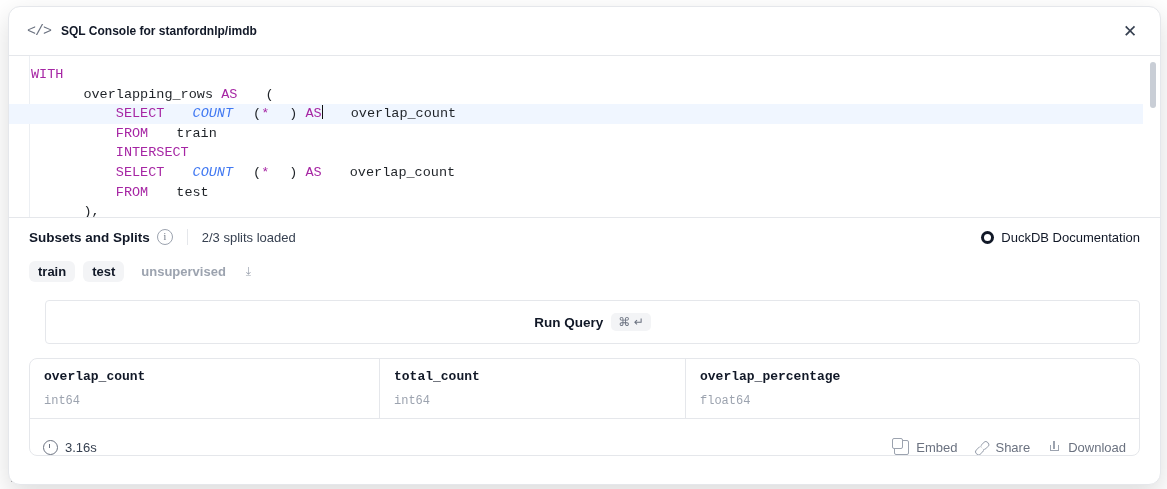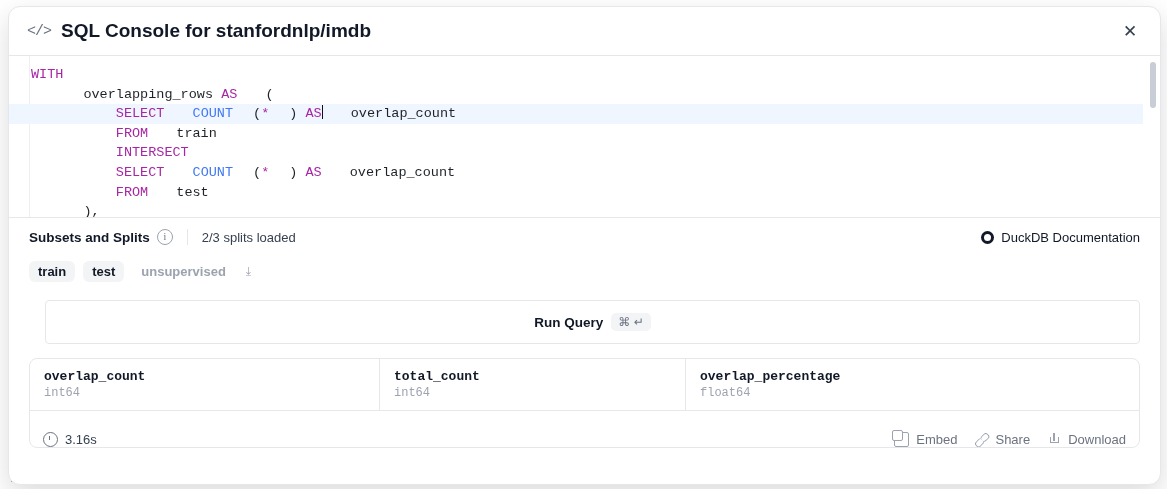--- a/index.html
+++ b/index.html
@@ -26,21 +26,21 @@
   .modal-header{
     height:48px;display:flex;align-items:center;
     padding:0 16px 0 18px;box-sizing:border-box;
   }
   .code-icon{
     font-family:"Liberation Mono", monospace;
     font-size:15px;color:#6b7280;margin-right:10px;
     letter-spacing:-1px;
   }
   .modal-title{
-    font-size:19px;font-weight:bold;color:#111827;
+    font-size:12px;font-weight:bold;color:#111827;
   }
   .close-btn{
     margin-left:auto;width:28px;height:28px;
     display:flex;align-items:center;justify-content:center;
     color:#374151;font-size:17px;cursor:pointer;border-radius:6px;
   }
 
   .editor{
     position:relative;
     border-top:1px solid #e5e7eb;
@@ -56,21 +56,21 @@
   .code{
     position:absolute;left:22px;top:0;right:17px;
     font-family:"Liberation Mono", monospace;
     font-size:13.5px;line-height:19.6px;
     padding-top:9px;
     white-space:pre;
   }
   .code .ln{display:block;height:19.6px;}
   .code .ln.active{background:#f0f6ff;margin-left:-22px;padding-left:22px;}
   .kw{color:#a626a4;}
-  .fn{color:#4078f2;}
+  .fn{color:#4078f2;font-style:italic;}
   .pl{color:#1f2328;padding-left:20px;}
   .op{color:#a626a4;}
   .caret{
     display:inline-block;width:1px;height:14px;background:#111;
     vertical-align:-2px;margin:0 0 0 0;
   }
   .scrollbar{
     position:absolute;right:4px;top:6px;width:6px;height:46px;
     background:#c9ced6;border-radius:3px;
   }
@@ -133,21 +133,21 @@
   .res-head{display:flex;}
   .res-head .cell{
     padding:10px 14px;box-sizing:border-box;
     border-right:1px solid #e5e7eb;border-bottom:1px solid #e5e7eb;
   }
   .res-head .cell:last-child{border-right:none;}
   .col-name{
     font-family:"Liberation Mono", monospace;font-size:13px;font-weight:bold;color:#111827;
   }
   .col-type{
-    font-family:"Liberation Mono", monospace;font-size:12px;color:#9ca3af;margin-top:2px;
+    font-family:"Liberation Mono", monospace;font-size:12px;color:#9ca3af;margin-top:10px;
   }
   .res-row{display:flex;}
   .res-row .cell{
     padding:9px 14px;box-sizing:border-box;
     border-right:1px solid #e5e7eb;border-bottom:1px solid #e5e7eb;
     font-family:"Liberation Mono", monospace;font-size:13px;color:#111827;
     text-align:right;
   }
   .res-row .cell:last-child{border-right:none;}
   .c1{width:350px;}

